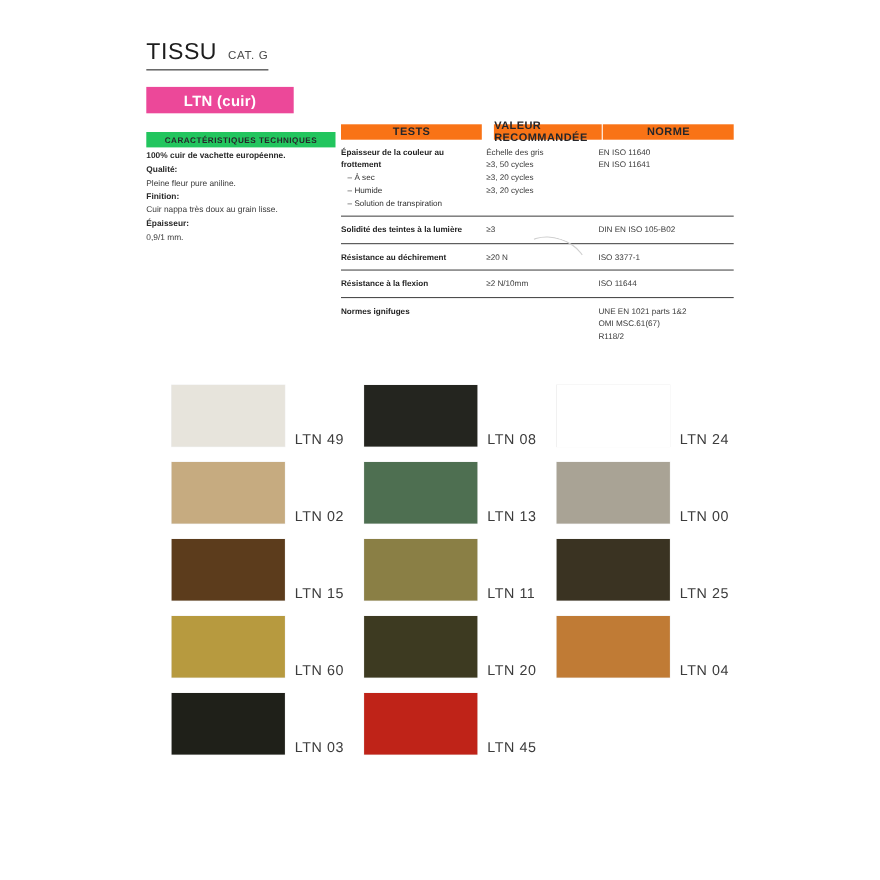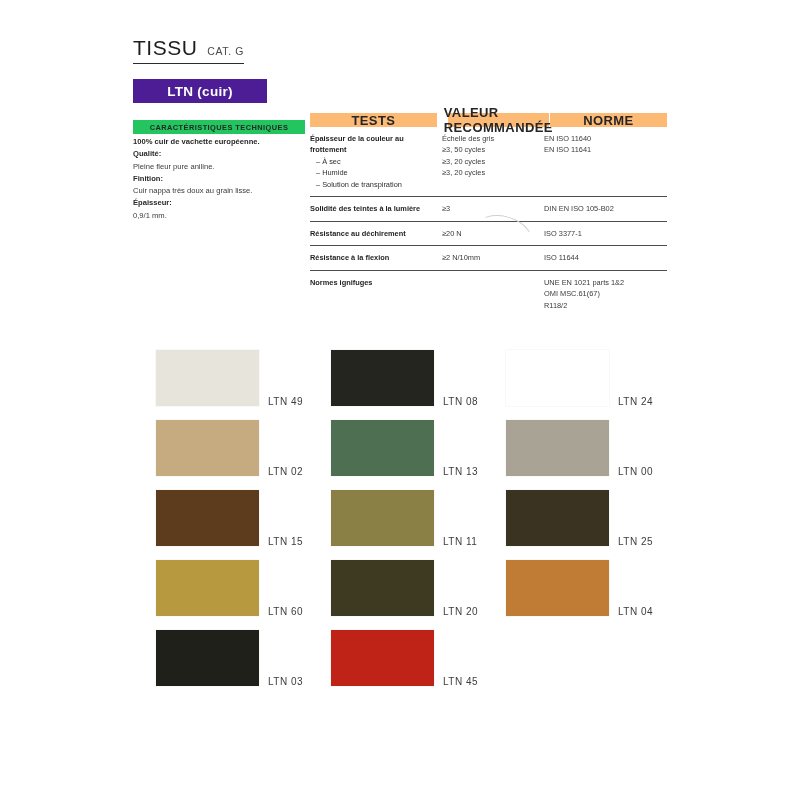--- a/index.html
+++ b/index.html
@@ -22,21 +22,21 @@
   .title-main {
     font-size: 21px; font-weight: 400; letter-spacing: 0.5px; color: #1d1d1d;
   }
   .title-cat {
     font-size: 10.5px; font-weight: 400; letter-spacing: 0.6px; color: #4a4a4a;
   }
 
   .badge {
     position: absolute; left: 133px; top: 79px;
     width: 134px; height: 24px;
-    background: #4c1d95;
+    background: #ec4899;
     color: #ffffff;
     font-size: 13.5px; font-weight: 700; letter-spacing: 0.3px;
     display: flex; align-items: center; justify-content: center;
   }
 
   
   .char-head {
     position: absolute; left: 133px; top: 120px;
     width: 172px; height: 14px;
     background: #22c55e;
@@ -47,23 +47,23 @@
     position: absolute; left: 133px; top: 136px; width: 180px;
     font-size: 7.6px; line-height: 1.62; color: #2a2a2a;
   }
   .char-body .b { font-weight: 700; }
   .char-body .n { font-weight: 400; color: #3a3a3a; }
 
   
   .tbl { position: absolute; left: 310px; top: 113px; width: 357px; }
   .tbl-head { display: flex; height: 14px; }
   .th {
-    background: #fdba74; height: 14px;
+    background: #f97316; height: 14px;
     display: flex; align-items: center; justify-content: center;
-    font-size: 13px; font-weight: 700; letter-spacing: 0.4px; color: #26262a;
+    font-size: 10px; font-weight: 700; letter-spacing: 0.4px; color: #26262a;
   }
   .th.c1 { width: 132px; }
   .th.c2 { width: 101px; margin-left: 11px; }
   .th.c3 { width: 122px; margin-left: 1px; }
 
   .trow { display: flex; border-bottom: 1px solid #4d4d4d; padding: 6px 0 6px 0; }
   .trow:last-child { border-bottom: none; }
   .td { font-size: 7.4px; line-height: 1.55; }
   .td.c1 { width: 132px; font-weight: 700; color: #1f1f1f; }
   .td.c2 { width: 102px; color: #3a3a3a; }
@@ -88,21 +88,21 @@
     grid-template-columns: repeat(3, 175px);
     grid-template-rows: repeat(6, 70px);
   }
   .cell { position: relative; display: flex; align-items: center; }
   .chip {
     width: 103px; height: 56px;
     box-shadow: 0 0 0 0.5px rgba(0,0,0,0.06);
   }
   .chip-label {
     margin-left: 9px;
-    font-size: 10px; letter-spacing: 0.5px; color: #3c3c3c;
+    font-size: 13px; letter-spacing: 0.5px; color: #3c3c3c;
     align-self: flex-end; margin-bottom: 6px;
   }
 </style>
 </head>
 <body>
 
 <div class="page">
 
   <div class="title-row">
     <span class="title-main">TISSU</span>

